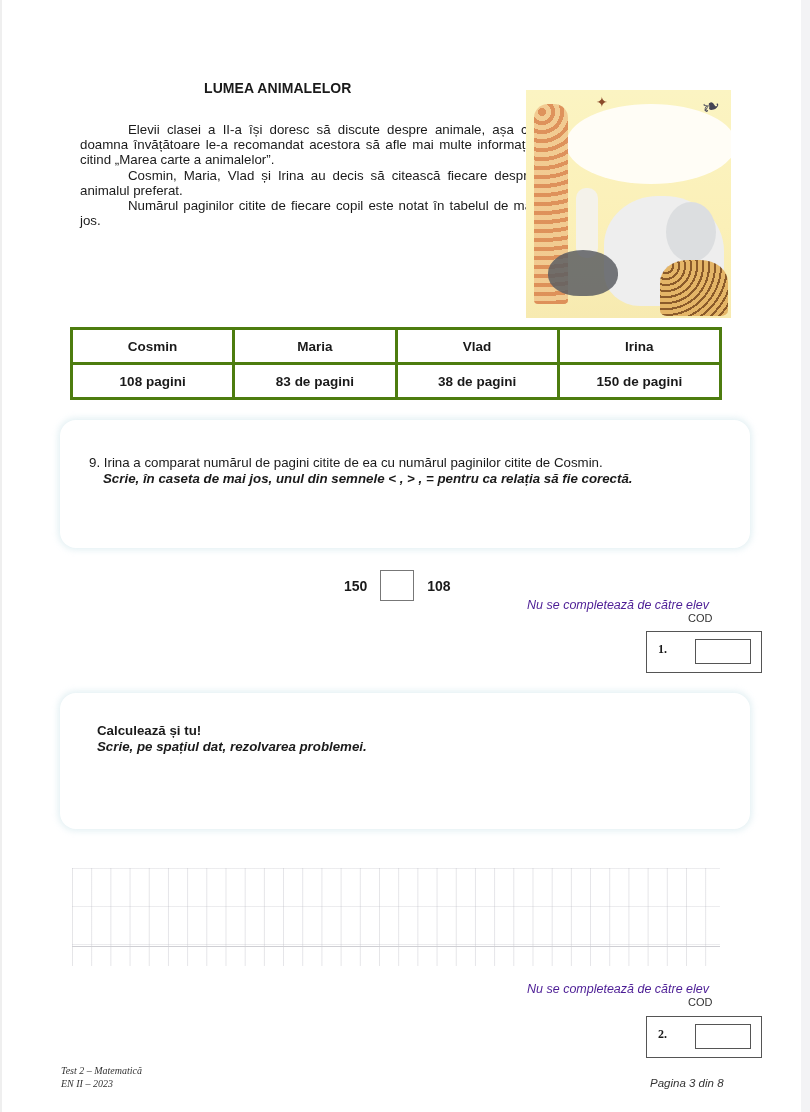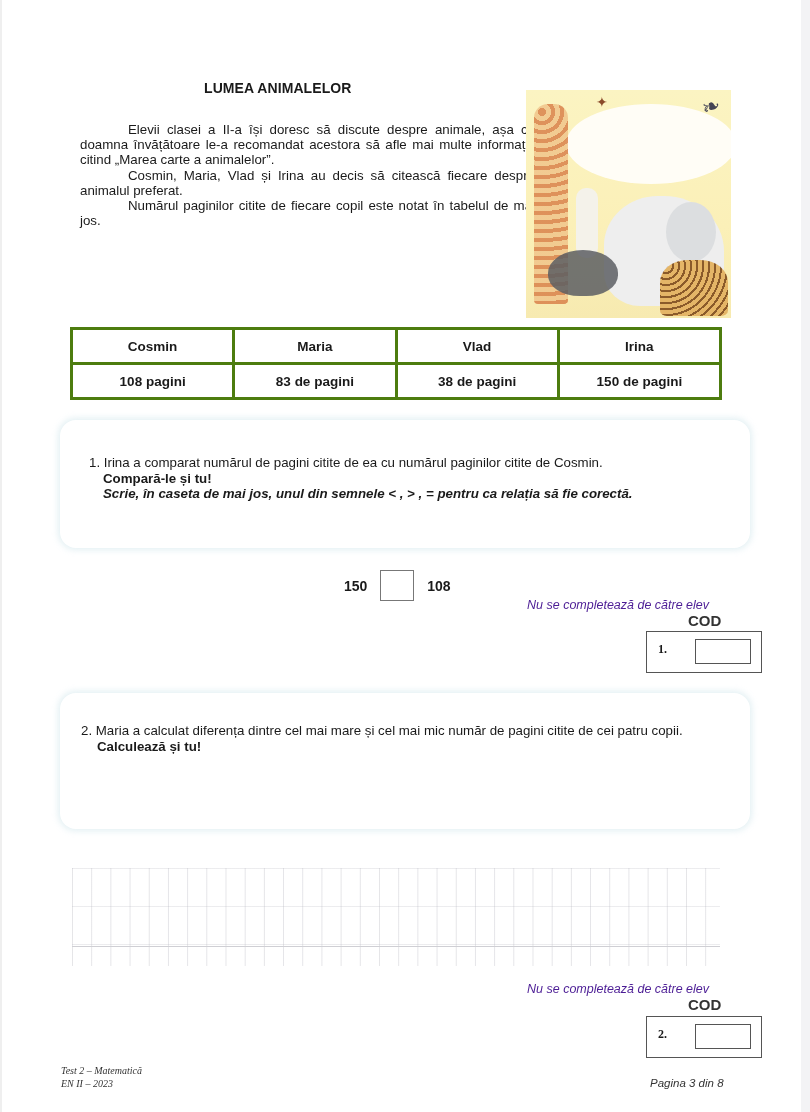--- a/index.html
+++ b/index.html
@@ -79,21 +79,21 @@
   .bold { font-weight: bold; }
   .bi { font-weight: bold; font-style: italic; }
 
   .compare { position: absolute; left: 344px; top: 570px; font-size: 14px; font-weight: bold; }
   .compare span { display: inline-block; vertical-align: middle; }
   .compare .answer-box {
     width: 32px; height: 29px; border: 1px solid #777; margin: 0 9px 0 9px; background: #fff;
   }
 
   .nu-se { position: absolute; font-style: italic; font-size: 12.5px; color: #4c1d95; }
-  .cod { position: absolute; font-size: 15px; color: #333; font-weight: bold; }
+  .cod { position: absolute; font-size: 11px; color: #333; }
   .cod-box {
     position: absolute; width: 114px; height: 40px; border: 1px solid #555; background: #fff;
   }
   .cod-box .num {
     position: absolute; left: 11px; top: 10px;
     font-family: "Liberation Serif", serif; font-weight: bold; font-size: 12px;
   }
   .cod-box .score {
     position: absolute; left: 48px; top: 7px; width: 54px; height: 23px; border: 1px solid #555;
   }
@@ -160,42 +160,41 @@
     <td>108 pagini</td>
     <td>83 de pagini</td>
     <td>38 de pagini</td>
     <td>150 de pagini</td>
   </tr>
 </tbody>
   </table>
 
 <div class="panel panel-1"></div>
 <div class="q1">
-  <div>1. Irina a comparat numărul de pagini citite de ea cu numărul paginilor citite de Cosmin.</div>
-  <div class="line2 bold">Compară-le și tu!</div>
+  <div>9. Irina a comparat numărul de pagini citite de ea cu numărul paginilor citite de Cosmin.</div>
   <div class="line3 bi">Scrie, în caseta de mai jos, unul din semnele &lt; , &gt; , = pentru ca relația să fie corectă.</div>
 </div>
 
 <div class="compare">
   <span>150</span>
   <span class="answer-box"></span>
   <span>108</span>
 </div>
 
 <div class="nu-se" style="left:527px; top:598px;">Nu se completează de către elev</div>
 <div class="cod" style="left:688px; top:612px;">COD</div>
 <div class="cod-box" style="left:646px; top:631px;">
   <span class="num">1.</span>
   <span class="score"></span>
 </div>
 
 <div class="panel panel-2"></div>
 <div class="q2">
-  <div>2. Maria a calculat diferența dintre cel mai mare și cel mai mic număr de pagini citite de cei patru copii.</div>
   <div class="indent bold">Calculează și tu!</div>
+  <div class="indent bi">Scrie, pe spațiul dat, rezolvarea problemei.</div>
 </div>
 
 <div class="grid">
   <div class="baseline"></div>
 </div>
 
 <div class="nu-se" style="left:527px; top:982px;">Nu se completează de către elev</div>
 <div class="cod" style="left:688px; top:996px;">COD</div>
 <div class="cod-box" style="left:646px; top:1016px;">
   <span class="num">2.</span>

